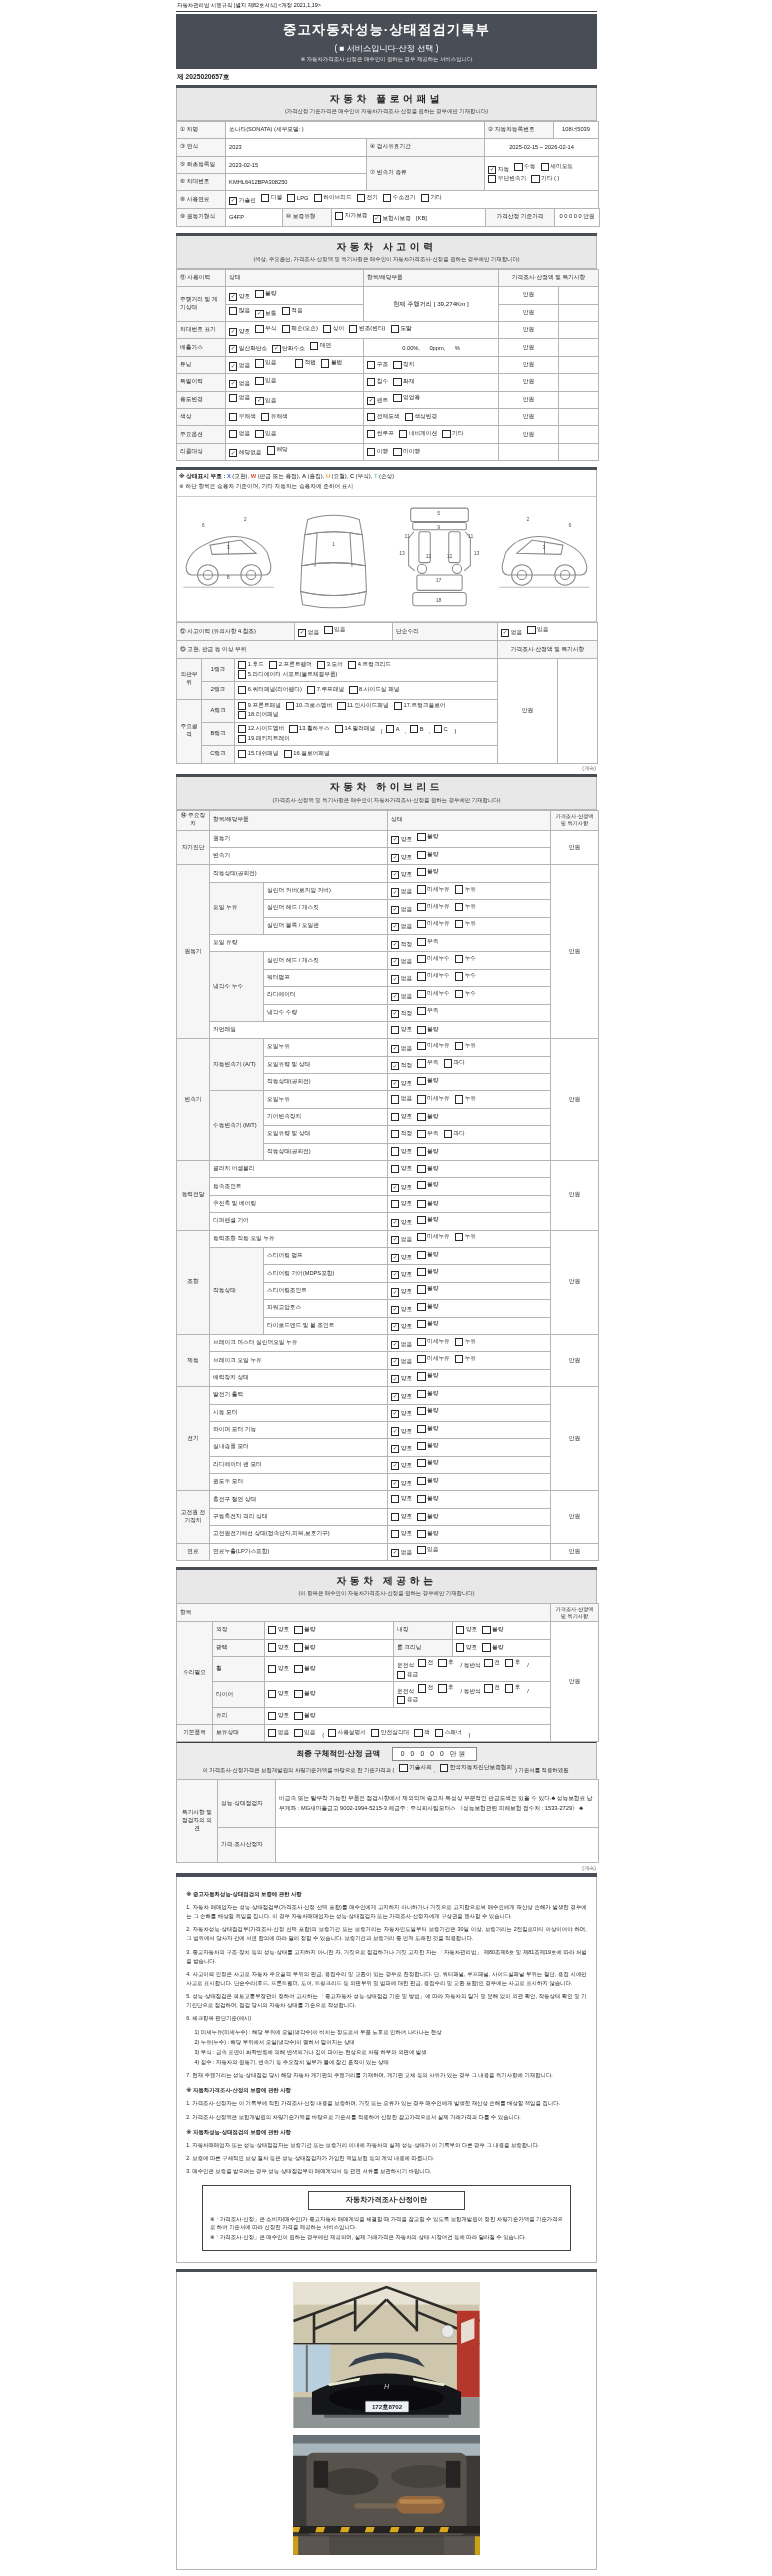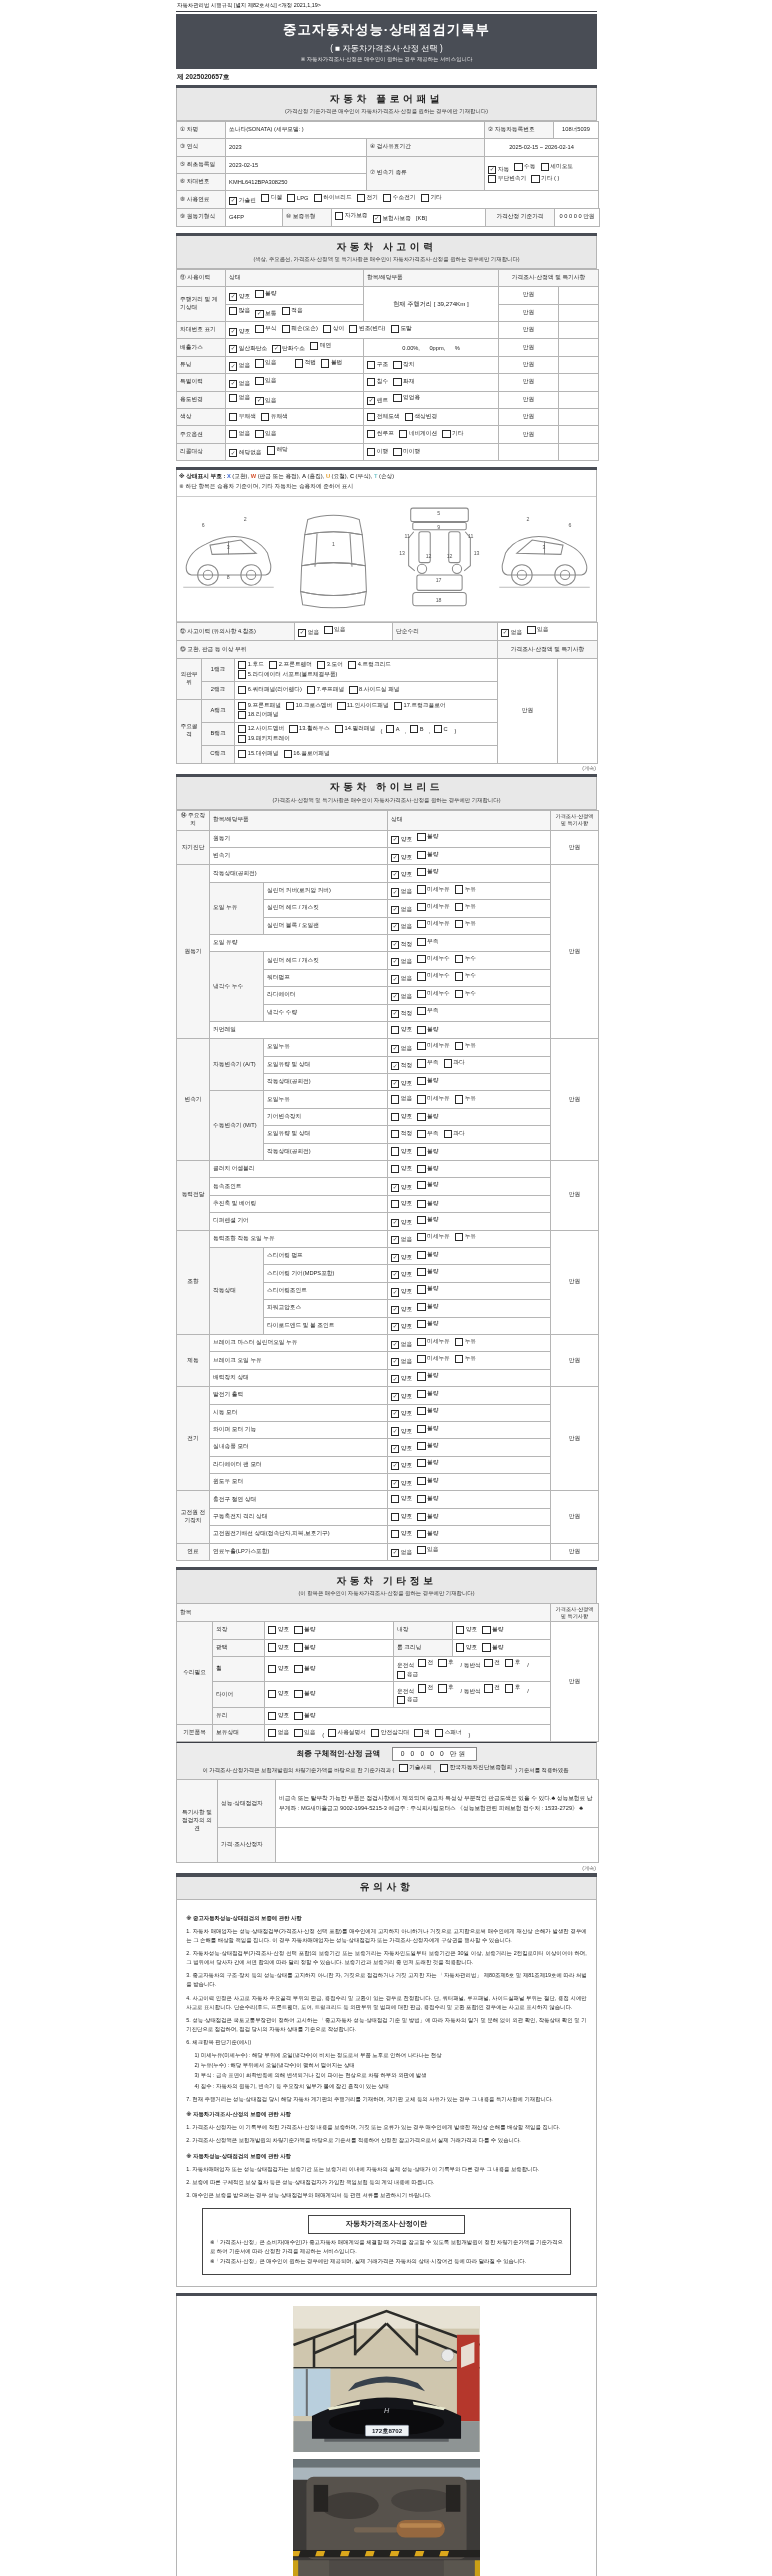--- a/index.html
+++ b/index.html
@@ -56,21 +56,21 @@
 </head>
 <body>
 
 <div class="page">
 
   <div class="topnote">자동차관리법 시행규칙 [별지 제82호서식] &lt;개정 2021,1,19&gt;</div>
   <div class="toprule"></div>
 
   <header class="header">
     <div class="t1">중고자동차성능·상태점검기록부</div>
-    <div class="t2">( ■ 자동차가격조사·산정 선택 )</div>
+    <div class="t2">( ■ 서비스입니다·산정 선택 )</div>
     <div class="t3">※ 자동차가격조사·산정은 매수인이 원하는 경우 제공하는 서비스입니다</div>
   </header>
 
   <div class="docno">제 2025020657호</div>
 
   <div class="secbar"></div>
   <div class="sechead">
     <div class="st">자동차 플로어패널</div>
     <div class="ss">(가격산정 기준가격은 매수인이 자동차가격조사·산정을 원하는 경우에만 기재합니다)</div>
   </div>
@@ -1084,21 +1084,21 @@
               <span class="lb">있음</span>
             </span></td>
           <td class="cen" rowspan="1">만원</td>
         </tr>
       </tbody>
   </table>
   <div class="gap"></div>
 
   <div class="secbar"></div>
   <div class="sechead">
-    <div class="st">자동차 기타정보</div>
+    <div class="st">자동차 제공하는</div>
     <div class="ss">(이 항목은 매수인이 자동차가격조사·산정을 원하는 경우에만 기재합니다)</div>
   </div>
   <table class="tbl">
     <colgroup>
         <col style="width:36px">
         <col style="width:52px">
         <col style="width:129px">
         <col style="width:59px">
         <col style="width:98px">
         <col style="width:48px">
@@ -1262,23 +1262,20 @@
     </tr>
     <tr>
       <td class="lab" style="height:31px;word-break:break-all;">가격·조사산정자</td>
       <td></td>
     </tr>
   </tbody>
     </table>
   <div class="continued">(계속)</div>
 
   <div class="secbar"></div>
-  <div class="sechead">
-    <div class="st">유의사항</div>
-  </div>
   <div class="notes">
     <div id="notes-list">
         <div class="nh">※ 중고자동차성능·상태점검의 보증에 관한 사항</div>
         <div class="np">1.  자동차 매매업자는 성능·상태점검부(가격조사·산정 선택 포함)를 매수인에게 고지하지 아니하거나 거짓으로 고지함으로써 매수인에게 재산상 손해가 발생한 경우에는 그 손해를 배상할 책임을 집니다. 이 경우 자동차매매업자는 성능·상태점검자 또는 가격조사·산정자에게 구상권을 행사할 수 있습니다.</div>
         <div class="np">2.  자동차성능·상태점검부(가격조사·산정 선택 포함)의 보증기간 또는 보증거리는 자동차인도일부터 보증기간은 30일 이상, 보증거리는 2천킬로미터 이상이어야 하며, 그 범위에서 당사자 간에 서면 합의에 따라 달리 정할 수 있습니다. 보증기간과 보증거리 중 먼저 도래한 것을 적용합니다.</div>
         <div class="np">3.  중고자동차의 구조·장치 등의 성능·상태를 고지하지 아니한 자, 거짓으로 점검하거나 거짓 고지한 자는 「자동차관리법」 제80조제6호 및 제81조제19호에 따라 처벌을 받습니다.</div>
         <div class="np">4.  사고이력 인정은 사고로 자동차 주요골격 부위의 판금, 용접수리 및 교환이 있는 경우로 한정합니다. 단, 쿼터패널, 루프패널, 사이드실패널 부위는 절단, 용접 시에만 사고로 표시합니다. 단순수리(후드, 프론트휀더, 도어, 트렁크리드 등 외판부위 및 범퍼에 대한 판금, 용접수리 및 교환 포함)인 경우에는 사고로 표시하지 않습니다.</div>
         <div class="np">5.  성능·상태점검은 국토교통부장관이 정하여 고시하는 「중고자동차 성능·상태점검 기준 및 방법」에 따라 자동차의 탈거 및 분해 없이 외관 확인, 작동상태 확인 및 기기진단으로 점검하며, 점검 당시의 자동차 상태를 기준으로 작성합니다.</div>
         <div class="np">6.  체크항목 판단기준(예시)</div>
         <div class="ns">1) 미세누유(미세누수) : 해당 부위에 오일(냉각수)이 비치는 정도로서 부품 노후로 인하여 나타나는 현상</div>

